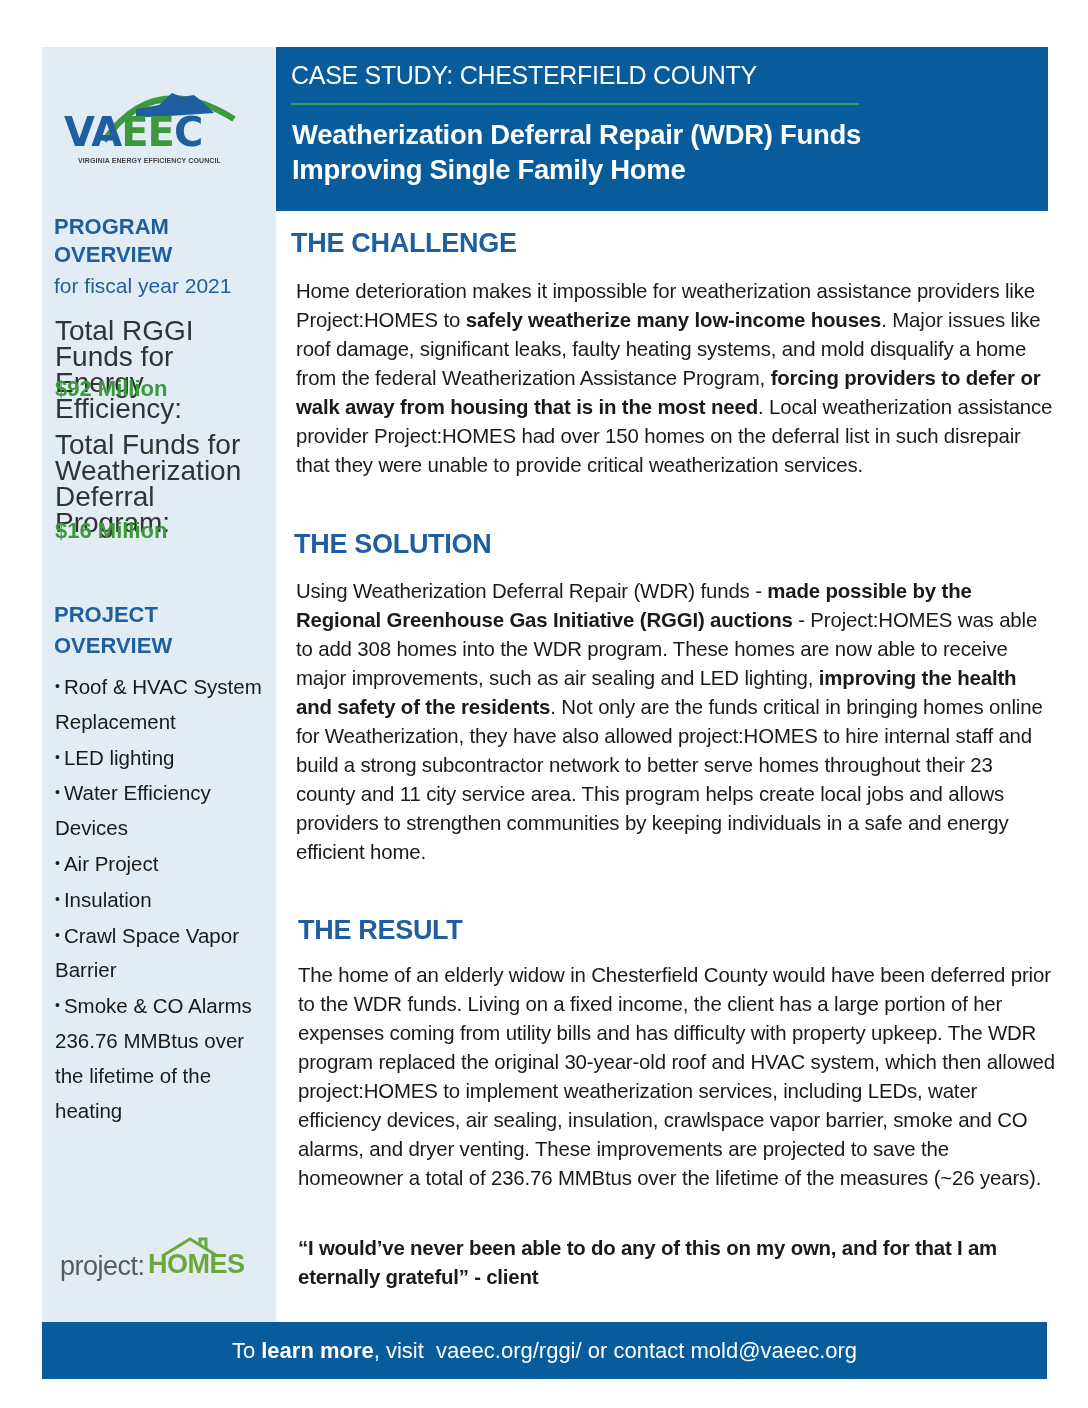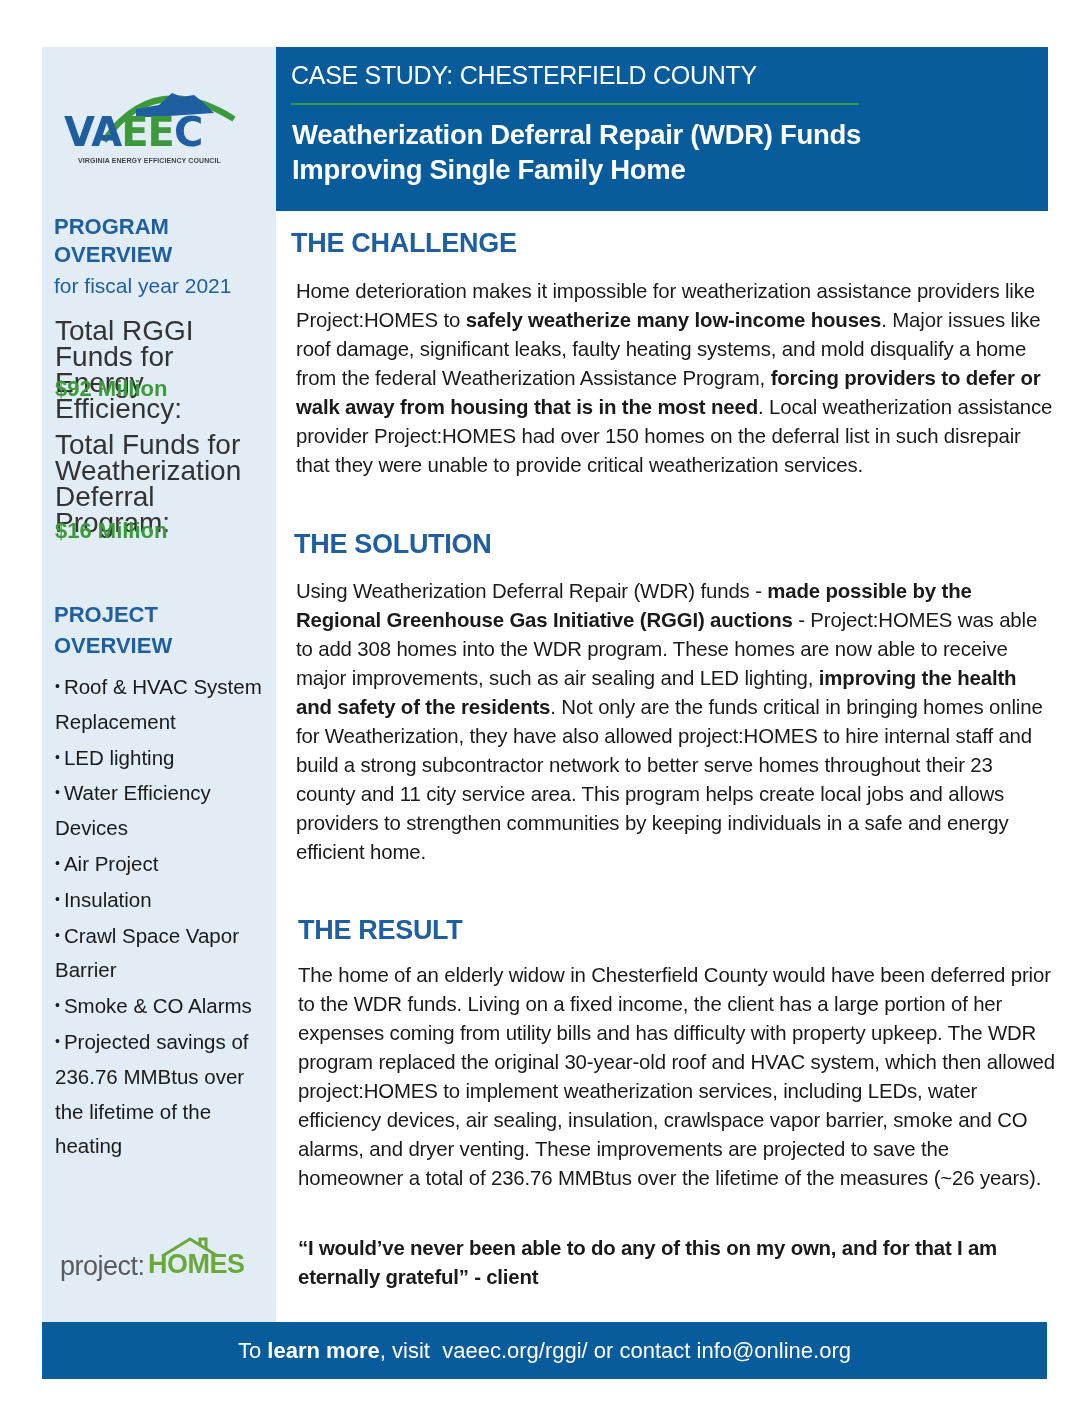--- a/index.html
+++ b/index.html
@@ -101,21 +101,20 @@
     <li><span class="bullet">•</span><span>Roof &amp; HVAC System</span></li>
     <li><span>Replacement</span></li>
     <li><span class="bullet">•</span><span>LED lighting</span></li>
     <li><span class="bullet">•</span><span>Water Efficiency</span></li>
     <li><span>Devices</span></li>
     <li><span class="bullet">•</span><span>Air Project</span></li>
     <li><span class="bullet">•</span><span>Insulation</span></li>
     <li><span class="bullet">•</span><span>Crawl Space Vapor</span></li>
     <li><span>Barrier</span></li>
     <li><span class="bullet">•</span><span>Smoke &amp; CO Alarms</span></li>
-    <li><span class="bullet">•</span><span>Projected savings of</span></li>
     <li><span>236.76 MMBtus over</span></li>
     <li><span>the lifetime of the</span></li>
     <li><span>heating</span></li>
   </ul>
 
   <div class="homes-logo">
     <svg width="60" height="22" viewBox="0 0 60 22">
       <path d="M4 20 L30 4 L56 20" stroke="#6aa83c" stroke-width="3" fill="none"></path>
       <path d="M40 10 L40 4 L46 4 L46 14" stroke="#6aa83c" stroke-width="3" fill="none"></path>
     </svg>
@@ -137,14 +136,14 @@
 <div class="para" style="left:296px; top:277px;"><span>Home deterioration makes it impossible for weatherization assistance providers like Project:HOMES to </span><b>safely weatherize many low-income houses</b><span>. Major issues like roof damage, significant leaks, faulty heating systems, and mold disqualify a home from the federal Weatherization Assistance Program, </span><b>forcing providers to defer or walk away from housing that is in the most need</b><span>. Local weatherization assistance provider Project:HOMES had over 150 homes on the deferral list in such disrepair that they were unable to provide critical weatherization services.</span></div>
 
 <div class="section-h" style="left:294px; top:529px;">THE SOLUTION</div>
 <div class="para" style="left:296px; top:577px;"><span>Using Weatherization Deferral Repair (WDR) funds - </span><b>made possible by the Regional Greenhouse Gas Initiative (RGGI) auctions</b><span> - Project:HOMES was able to add 308 homes into the WDR program. These homes are now able to receive major improvements, such as air sealing and LED lighting, </span><b>improving the health and safety of the residents</b><span>. Not only are the funds critical in bringing homes online for Weatherization, they have also allowed project:HOMES to hire internal staff and build a strong subcontractor network to better serve homes throughout their 23 county and 11 city service area. This program helps create local jobs and allows providers to strengthen communities by keeping individuals in a safe and energy efficient home.</span></div>
 
 <div class="section-h" style="left:298px; top:915px;">THE RESULT</div>
 <div class="para" style="left:298px; top:961px;">The home of an elderly widow in Chesterfield County would have been deferred prior to the WDR funds. Living on a fixed income, the client has a large portion of her expenses coming from utility bills and has difficulty with property upkeep. The WDR program replaced the original 30-year-old roof and HVAC system, which then allowed project:HOMES to implement weatherization services, including LEDs, water efficiency devices, air sealing, insulation, crawlspace vapor barrier, smoke and CO alarms, and dryer venting. These improvements are projected to save the homeowner a total of 236.76 MMBtus over the lifetime of the measures (~26 years).</div>
 <div class="quote">“I would’ve never been able to do any of this on my own, and for that I am eternally grateful” - client</div>
 
 <div class="footer">
-  <span>To </span><b>learn more</b><span style="white-space:pre;">, visit  </span><span>vaeec.org/rggi/</span><span> or contact </span><span>info@online.org</span>
+  <span>To </span><b>learn more</b><span style="white-space:pre;">, visit  </span><span>vaeec.org/rggi/</span><span> or contact </span><span>mold@vaeec.org</span>
 </div>
 
 </body></html>

